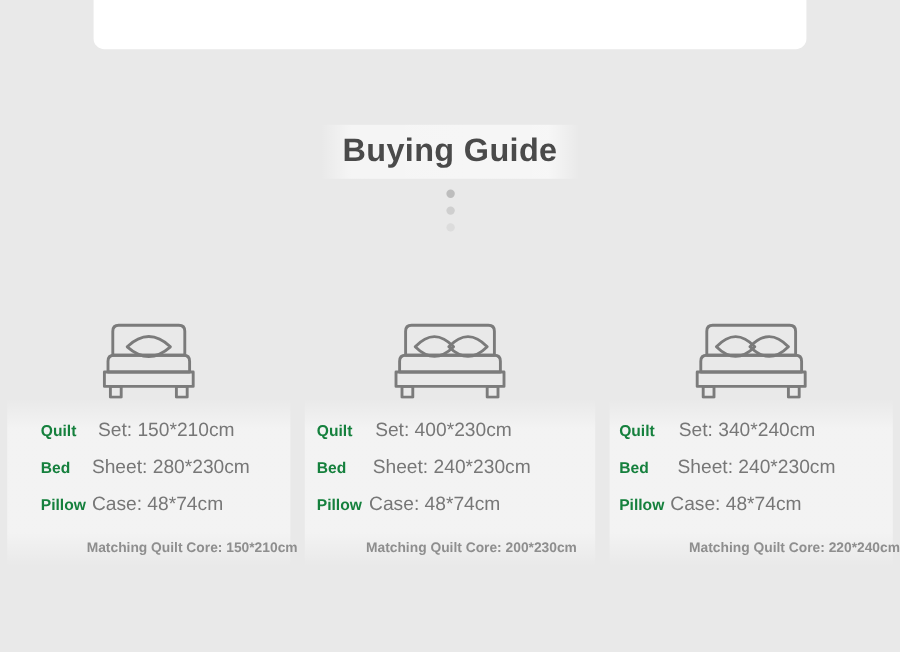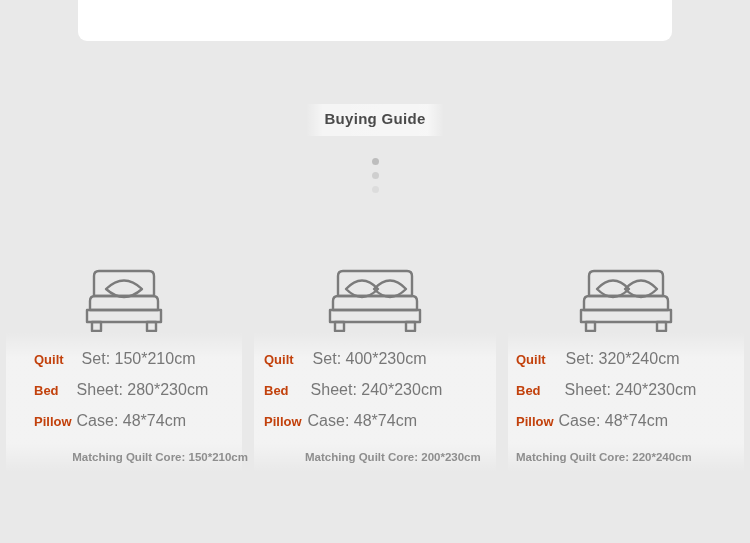--- a/index.html
+++ b/index.html
@@ -38,21 +38,21 @@
     display: inline-block;
     position: relative;
     padding: 6px 18px 8px 18px;
     background: linear-gradient(to right,
         rgba(255,255,255,0) 0%,
         rgba(255,255,255,0.55) 12%,
         rgba(255,255,255,0.62) 88%,
         rgba(255,255,255,0) 100%);
   }
   #guide-title {
-    font-size: 15px;
+    font-size: 27px;
     font-weight: bold;
     color: #4a4a4a;
     letter-spacing: 0.3px;
     margin-top: 16px;
   }
 
   
   #dots {
     position: absolute;
     left: 0;
@@ -117,21 +117,21 @@
   }
 
   .spec-row {
     display: flex;
     align-items: baseline;
     height: 31px;
   }
   .spec-label {
     font-size: 13px;
     font-weight: bold;
-    color: #c2410c;
+    color: #15803d;
     white-space: nowrap;
   }
   .spec-value {
     font-size: 16px;
     font-weight: normal;
     color: #777777;
     white-space: nowrap;
   }
   .spec-note {
     font-size: 11.5px;
@@ -151,21 +151,21 @@
   .c2 .spec-list { padding-left: 16px; }
   .c2 .r1 .spec-label { margin-right: 19px; }
   .c2 .r2 .spec-label { margin-right: 22px; }
   .c2 .r3 .spec-label { margin-right: 6px; }
   .c2 .spec-note { margin-left: 0px; padding-left: 41px; }
 
   .c3 .spec-list { padding-left: 14px; }
   .c3 .r1 .spec-label { margin-right: 20px; }
   .c3 .r2 .spec-label { margin-right: 24px; }
   .c3 .r3 .spec-label { margin-right: 5px; }
-  .c3 .spec-note { margin-left: 0px; }
+  .c3 .spec-note { margin-left: 0px; text-align: right; }
 </style>
 </head>
 <body>
 
 <div id="top-card"></div>
 
 <div id="guide-header">
   <span class="band">
     <span id="guide-title">Buying Guide</span>
   </span>
@@ -264,21 +264,21 @@
           <path d="M11 66 L11 57 Q11 52 16 52 L90 52 Q95 52 95 57 L95 66 Z"></path>
           <rect x="8" y="66" width="90" height="12"></rect>
           <rect x="13" y="78" width="9" height="9"></rect>
           <rect x="84" y="78" width="9" height="9"></rect>
         </g>
       </svg>
     </div>
     <div class="spec-list">
       <div class="spec-row r1">
         <span class="spec-label">Quilt</span>
-        <span class="spec-value">Set: 320*240cm</span>
+        <span class="spec-value">Set: 340*240cm</span>
       </div>
       <div class="spec-row r2">
         <span class="spec-label">Bed</span>
         <span class="spec-value">Sheet: 240*230cm</span>
       </div>
       <div class="spec-row r3">
         <span class="spec-label">Pillow</span>
         <span class="spec-value">Case: 48*74cm</span>
       </div>
       <div class="spec-note">Matching Quilt Core: 220*240cm</div>

